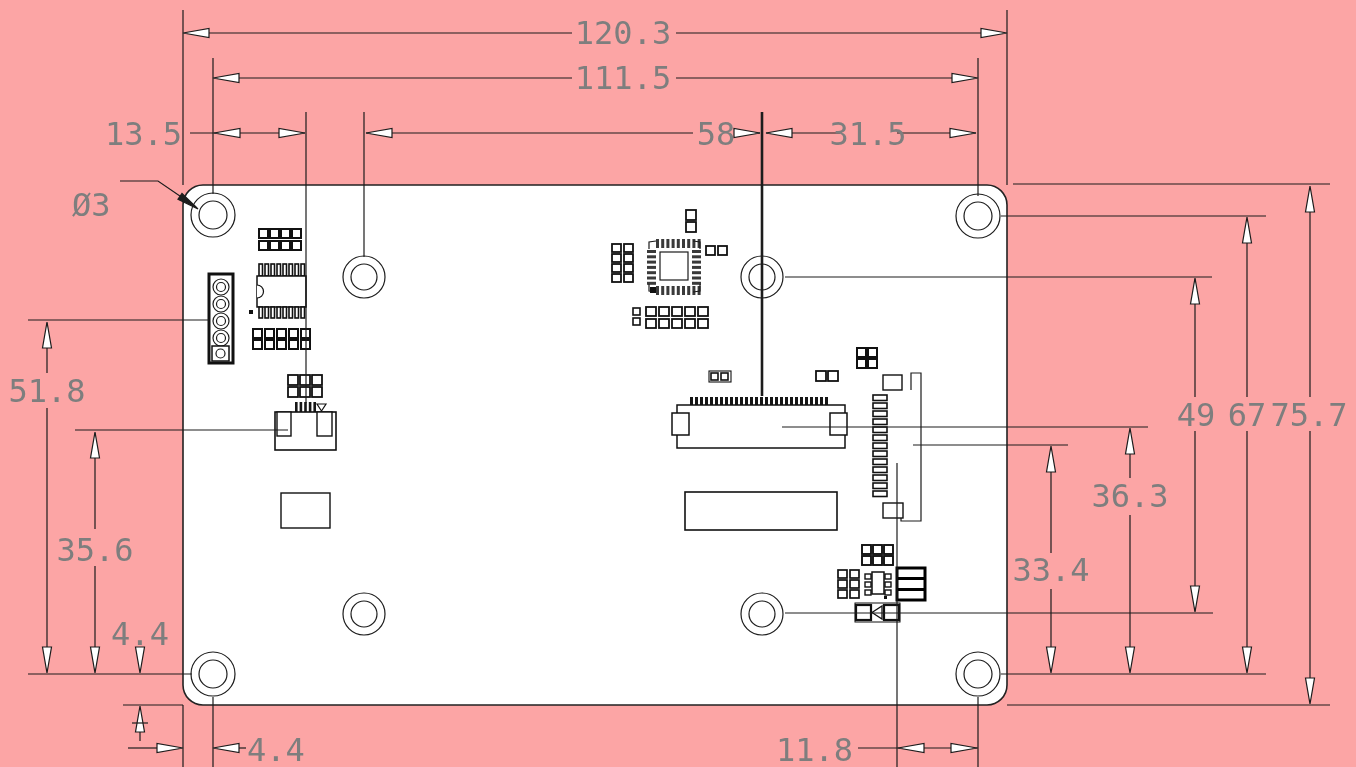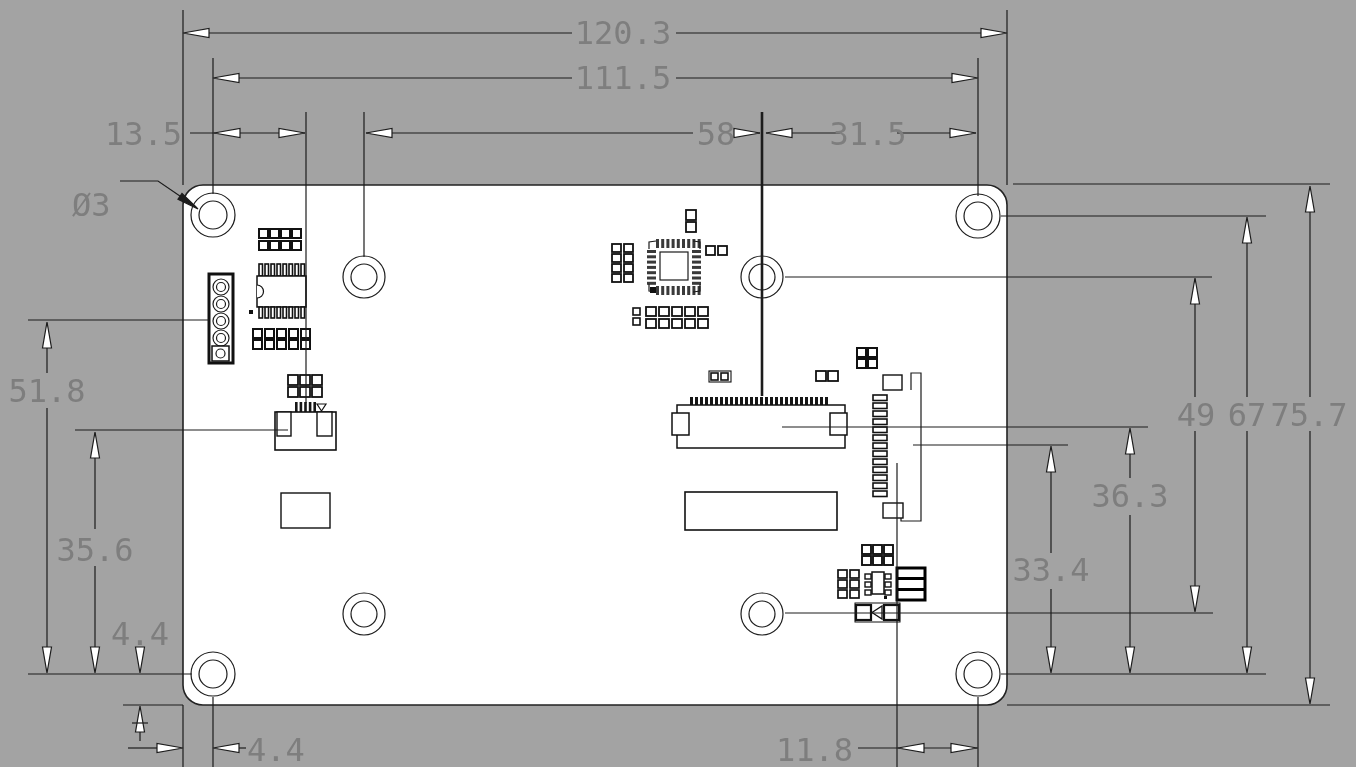--- a/index.html
+++ b/index.html
@@ -1,16 +1,16 @@
 <!DOCTYPE html>
 <html><head>
 <meta charset="utf-8">
 <style>
   html,body{margin:0;padding:0;background:#ffffff;}
-  .stage{position:relative;width:1356px;height:767px;background:#a3a3a3;overflow:hidden;}
+  .stage{position:relative;width:1356px;height:767px;background:#fca5a5;overflow:hidden;}
   svg{display:block;}
   .dimtxt{
     font-family:"DejaVu Sans Mono", monospace;
     font-size:32px;
     fill:#7e7e7e;
     letter-spacing:0px;
   }
   .thin{stroke:#1c1c1c;stroke-width:1.2;fill:none;}
   .comp{stroke:#111;fill:#fff;}
 </style>

